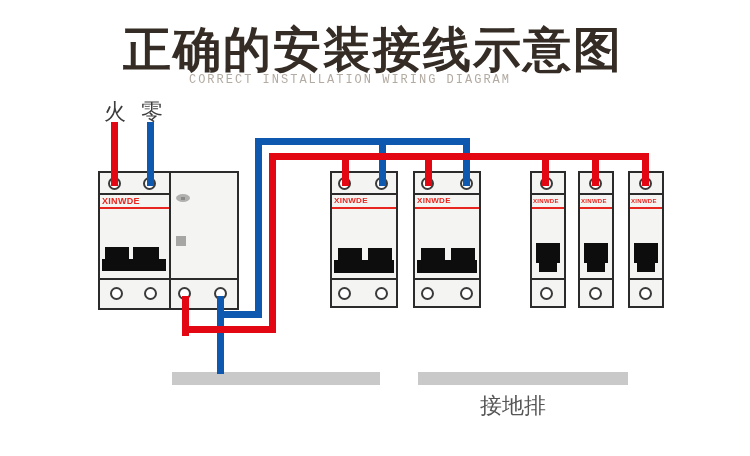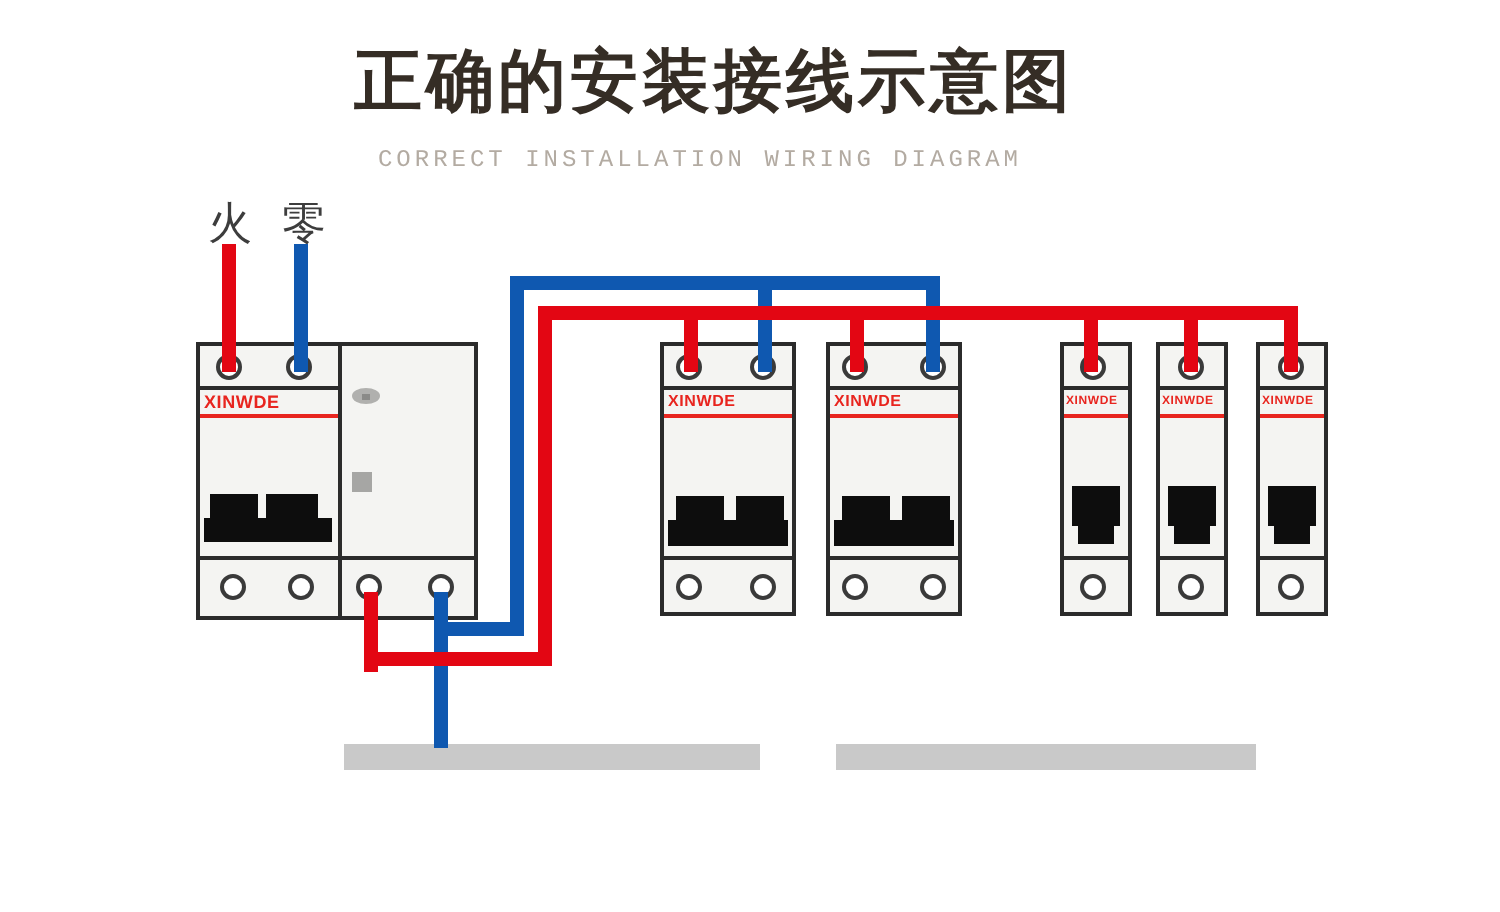--- a/index.html
+++ b/index.html
@@ -1,19 +1,19 @@
 <!DOCTYPE html>
 <html><head>
 <meta charset="utf-8">
 <style>
   html,body{margin:0;padding:0;background:#fff;}
   .stage{position:relative;width:750px;height:456px;background:#ffffff;overflow:hidden;
          font-family:"Liberation Sans",sans-serif;}
-  .title{position:absolute;left:0;top:18px;width:714px;text-align:center;
-         font-family:"Liberation Serif",serif;font-weight:bold;font-size:34px;
+  .title{position:absolute;left:16px;top:18px;width:714px;text-align:center;
+         font-family:"Liberation Serif",serif;font-weight:bold;font-size:48px;
          letter-spacing:2px;color:#352d25;}
   .subtitle{position:absolute;left:0;top:73px;width:700px;text-align:center;
             font-family:"Liberation Mono","DejaVu Sans Mono",monospace;
             font-size:12px;letter-spacing:2px;color:#b3aba2;}
   .feed-label{position:absolute;top:97px;width:26px;text-align:center;
               font-family:"Liberation Serif",serif;font-size:22px;color:#3d3d3d;}
   .breaker{position:absolute;top:171px;background:#f4f4f2;border:2px solid #2b2b2b;
            box-sizing:border-box;}
   .line{position:absolute;background:#2b2b2b;}
   .term{position:absolute;width:9px;height:9px;border:2px solid #3a3a3a;
@@ -36,20 +36,21 @@
 <div class="stage">
 
   <div class="title" style="color: rgb(53, 45, 37);">正确的安装接线示意图</div>
   <div class="subtitle">CORRECT INSTALLATION WIRING DIAGRAM</div>
 
   <div class="feed-label" style="left:102px">火</div>
   <div class="feed-label" style="left:139px">零</div>
 
   <div class="bus-bar" style="left: 172px; width: 208px; background-color: rgb(201, 201, 201);"></div>
   <div class="bus-bar" style="left: 418px; width: 210px; background-color: rgb(201, 201, 201);"></div>
+  <div class="bar-label" style="left:433px;width:160px">接地排</div>
 
   <div class="breaker" style="left:98px;width:141px;height:139px">
     <div class="line" style="left:0;top:20px;width:69px;height:2px"></div>
     <div class="line" style="left:69px;top:0;width:2px;height:135px"></div>
     <div class="line" style="left:0;top:105px;width:100%;height:2px"></div>
     <div class="term" style="left:8px;top:4px"></div>
     <div class="term" style="left:43px;top:4px"></div>
     <div class="brand" style="left: 2px; top: 24px; font-size: 9px; color: rgb(232, 37, 31);">XINWDE</div>
     <div class="brand-line" style="left: 0px; top: 34px; width: 69px; background-color: rgb(232, 37, 31);"></div>
     <div class="blk" style="left:5px;top:74px;width:24px;height:12px"></div>

